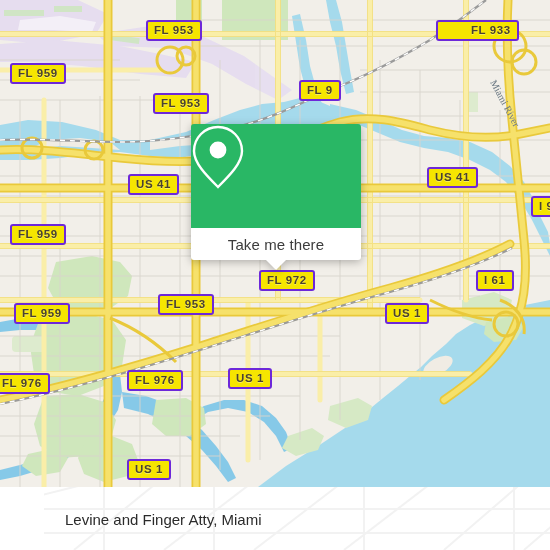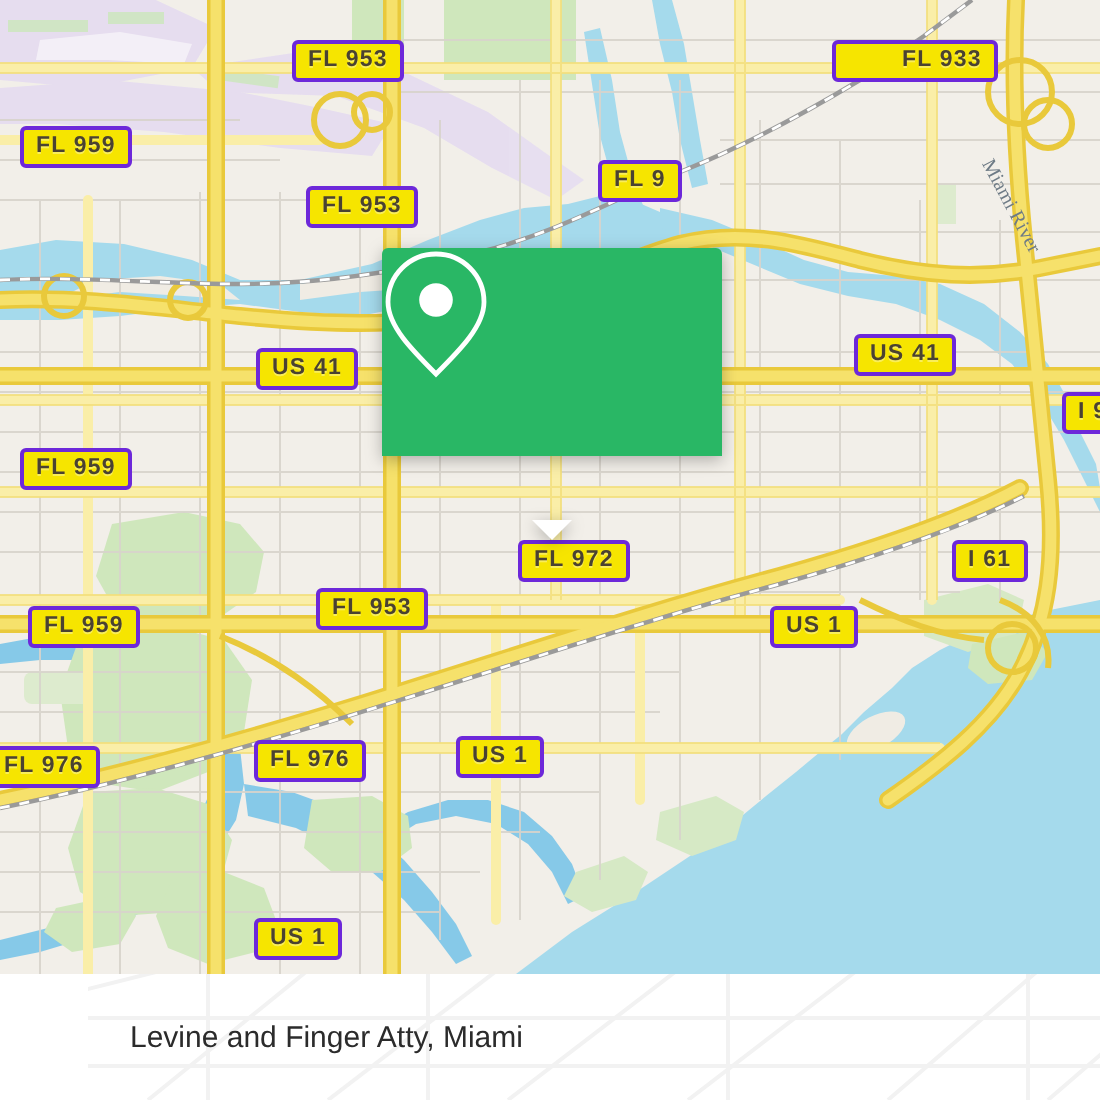--- a/index.html
+++ b/index.html
@@ -283,21 +283,21 @@
           <path d="M0,140 C40,138 80,142 120,142 C160,142 200,136 240,126
                    C280,116 310,98 340,86 C370,74 400,58 430,40 L462,18 L486,0"></path>
           <path d="M0,404 C60,392 130,372 200,350 C270,328 330,308 390,292
                    C440,278 480,264 512,248"></path>
         </g>
       </g>
     </svg>
 
     <div>
       <div class="shield" style="left:146px;top:20px;">FL 953</div>
-      <div class="shield" style="left:416px;top:20px;padding-left:33px;">FL 933</div>
+      <div class="shield" style="left:436px;top:20px;padding-left:33px;">FL 933</div>
       <div class="shield" style="left:10px;top:63px;">FL 959</div>
       <div class="shield" style="left:153px;top:93px;">FL 953</div>
       <div class="shield" style="left:299px;top:80px;">FL 9</div>
       <div class="shield" style="left:128px;top:174px;">US 41</div>
       <div class="shield" style="left:427px;top:167px;">US 41</div>
       <div class="shield" style="left:531px;top:196px;">I 9</div>
       <div class="shield" style="left:10px;top:224px;">FL 959</div>
       <div class="shield" style="left:259px;top:270px;">FL 972</div>
       <div class="shield" style="left:476px;top:270px;">I 61</div>
       <div class="shield" style="left:14px;top:303px;">FL 959</div>
@@ -310,20 +310,23 @@
     </div>
 
     <div class="rivlabel" style="left:498px;top:78px;transform:rotate(62deg);transform-origin:left top;">Miami River</div>
 
     <div class="card">
       <div class="card-top">
         <svg width="54" height="66" viewBox="0 0 54 66">
           <path d="M27,3 C13.7,3 3,13.7 3,27 C3,39 15,51 27,63 C39,51 51,39 51,27 C51,13.7 40.3,3 27,3 Z" fill="none" stroke="#FFFFFF" stroke-width="2.4"></path>
           <circle cx="27" cy="26" r="8.4" fill="#FFFFFF"></circle>
         </svg>
+      </div>
+      <div class="card-bot">
+        <span>Take me there</span>
       </div>
       <div class="card-tail"></div>
     </div>
 
   </div>
 
   <div class="footer">
     <svg class="wm" width="550" height="63" viewBox="0 0 550 63">
       <g stroke="#F2F2F2" stroke-width="2" fill="none">
         <path d="M-10,10 L70,-10"></path>

